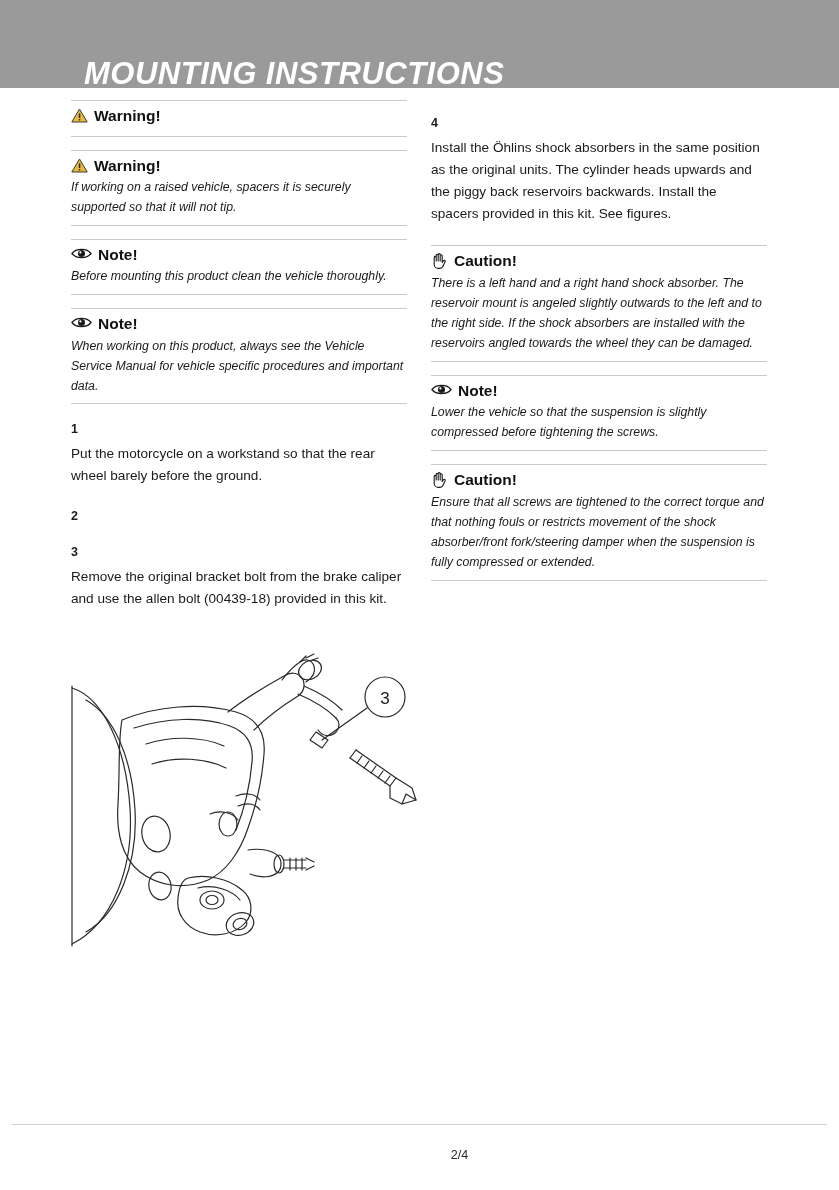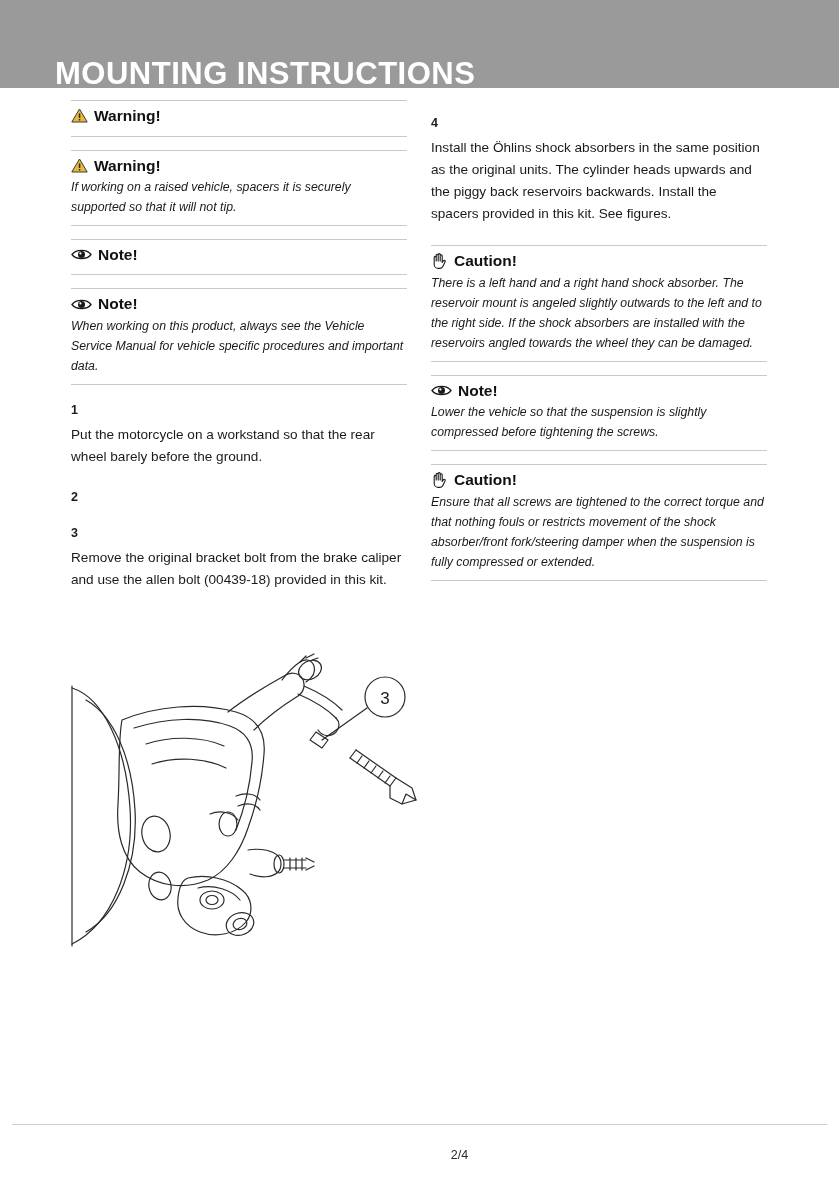--- a/index.html
+++ b/index.html
@@ -20,28 +20,29 @@
   .header-band {
     position: absolute;
     left: 0;
     top: 0;
     width: 839px;
     height: 88px;
     background: #9a9a9a;
   }
   .header-title {
     position: absolute;
-    left: 55px;
+    left: 84px;
     top: 56px;
     font-size: 31px;
     font-weight: bold;
     letter-spacing: 0.5px;
     color: #ffffff;
     white-space: nowrap;
     z-index: 3;
+    font-style: italic;
   }
 
   
   .content {
     position: absolute;
     left: 0;
     top: 100px;
     width: 839px;
   }
   .col {
@@ -56,21 +57,20 @@
   .callout {
     border-top: 1px solid #c9c9c9;
     border-bottom: 1px solid #c9c9c9;
     padding: 5px 0 7px 0;
     margin-bottom: 14px;
   }
   .callout + .callout { margin-top: -1px; }
 
   .callout-head {
     display: flex;
-    align-items: center;
     gap: 6px;
     margin: 2px 0 5px 0;
   }
   .callout-head .label {
     font-size: 15.5px;
     font-weight: bold;
     color: #111;
     line-height: 1;
   }
   .callout-body {
@@ -169,20 +169,21 @@
       <div class="callout-head">
         <span class="icon">
           <svg width="21" height="13" viewBox="0 0 21 13">
             <path d="M1 6.5 C5 1, 16 1, 20 6.5 C16 12, 5 12, 1 6.5 Z" fill="#ffffff" stroke="#1a1a1a" stroke-width="1.3"></path>
             <circle cx="10.5" cy="6.5" r="3.5" fill="#1a1a1a"></circle>
             <circle cx="9.4" cy="5.4" r="1.1" fill="#ffffff"></circle>
           </svg>
         </span>
         <span class="label">Note!</span>
       </div>
+      <div class="callout-body">Before mounting this product clean the vehicle thoroughly.</div>
     </div>
 
     <div class="callout">
       <div class="callout-head">
         <span class="icon">
           <svg width="21" height="13" viewBox="0 0 21 13">
             <path d="M1 6.5 C5 1, 16 1, 20 6.5 C16 12, 5 12, 1 6.5 Z" fill="#ffffff" stroke="#1a1a1a" stroke-width="1.3"></path>
             <circle cx="10.5" cy="6.5" r="3.5" fill="#1a1a1a"></circle>
             <circle cx="9.4" cy="5.4" r="1.1" fill="#ffffff"></circle>
           </svg>

